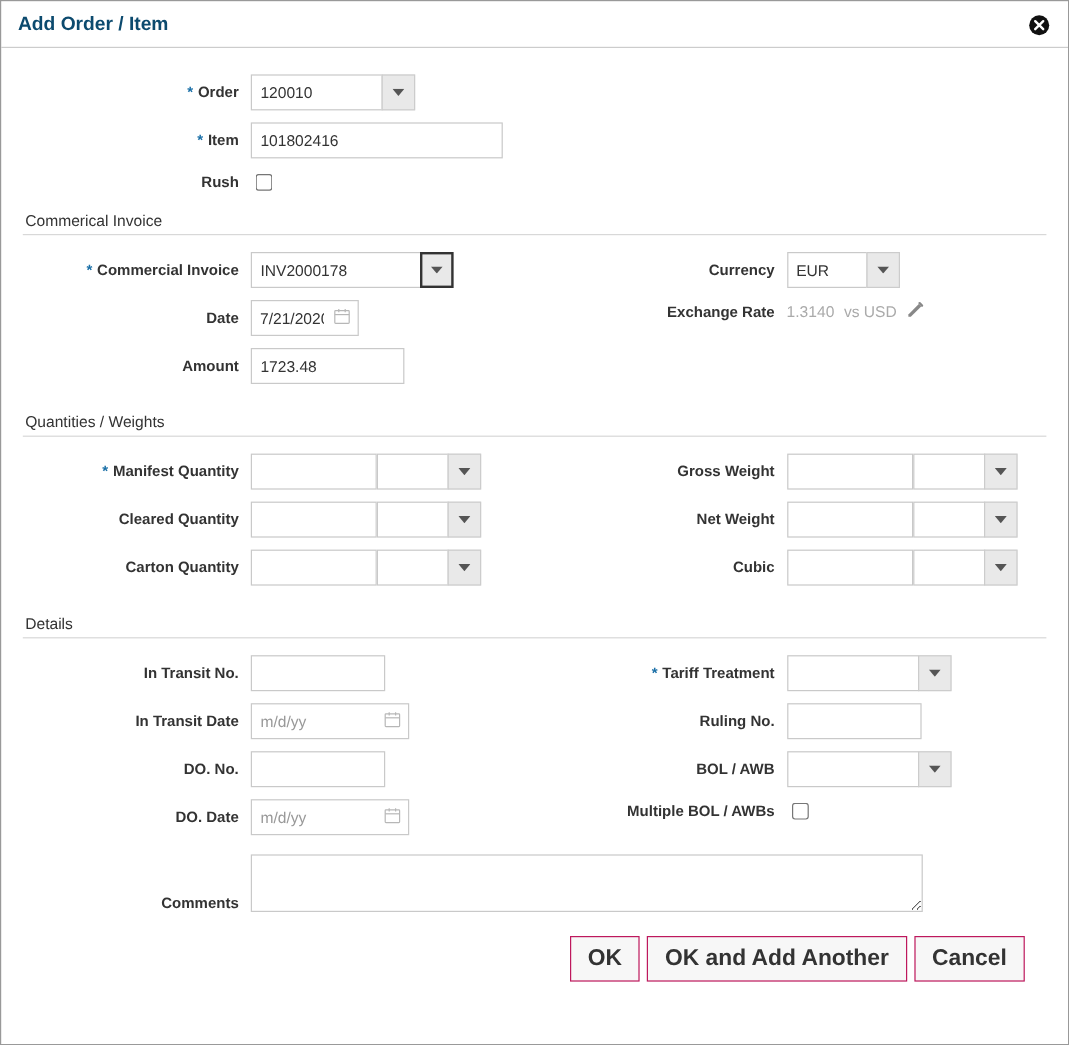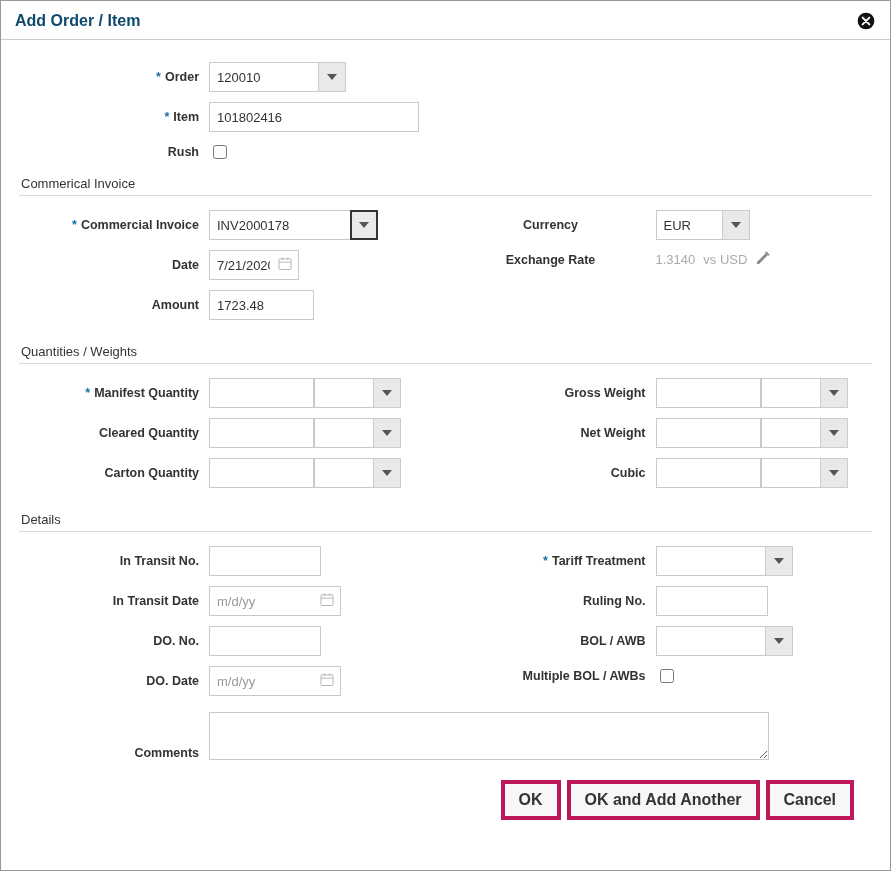--- a/index.html
+++ b/index.html
@@ -23,37 +23,37 @@
   .ctrl-group { display: flex; align-items: flex-end; gap: 0; }
   input[type="text"], textarea { font-family: inherit; font-size: 13px; padding: 5px 7px; border: 1px solid #c9c9c9; background: #fff; color: #333; height: 30px; }
   textarea { height: 48px; resize: both; width: 560px; padding:6px; }
   input[type="checkbox"] { width: 14px; height: 14px; }
   .order-input { width: 110px; }
   .item-input { width: 210px; }
   .item-desc-wrap { position:relative; flex:1; margin-left:0; }
   .item-desc { background: #f2f2f2; color: #999; height: 30px; flex: 1; border: 1px solid #e0e0e0; border-left:none; display: flex; align-items: center; padding-left: 10px; padding-right: 28px; }
   .search-icon { position:absolute; right:6px; top:50%; transform:translateY(-50%); opacity:.4; }
   .combo-wide { width: 142px; }
-  .amount { width: 105px; }
+  .amount { width: 128px; }
   .drop-btn { width: 28px; height: 30px; background: #e9e9e9; border: 1px solid #ccc; display: inline-flex; align-items: center; justify-content: center; cursor: pointer; margin-left: -1px; }
   .drop-btn.focused { border: 2px solid #333; }
   .drop-btn svg { display:block; }
   .date-wrap { position: relative; display: inline-flex; align-items:center; }
   .date-wrap input { width: 90px; padding-right: 28px; }
   .cal-icon { position:absolute; right:6px; top:50%; transform:translateY(-50%); opacity:.6; pointer-events:none; }
   .uom-combo { display:flex; }
   .num-input { width: 105px; }
   .uom-input { width: 60px; }
   .static-rate { color:#aaa; font-size:13px; display:flex; align-items:center; gap:8px; }
   .pencil { cursor:pointer; }
   .footer { display:flex; justify-content:flex-end; gap:6px; padding: 10px 18px 14px 0; }
-  .btn { border:4px solid #be185d; background:#f7f7f7; padding:7px 14px; font-size:16px; font-weight:700; color:#333; cursor:pointer; }
+  .btn { border:1px solid #be185d; background:#f7f7f7; padding:7px 14px; font-size:19px; font-weight:700; color:#333; cursor:pointer; }
   .placeholder-grey::placeholder { color:#999; }
   .ci-label { width:190px; }
-  .right-label { width:200px;justify-content:center; }
+  .right-label { width:200px; }
   .right-label-2 { width:200px; }
 </style>
 </head>
 <body>
 
 <div class="dialog">
   <div class="titlebar">
     <div class="title">Add Order / Item</div>
     <div class="close">
       <svg viewBox="0 0 24 24" width="20" height="20">

